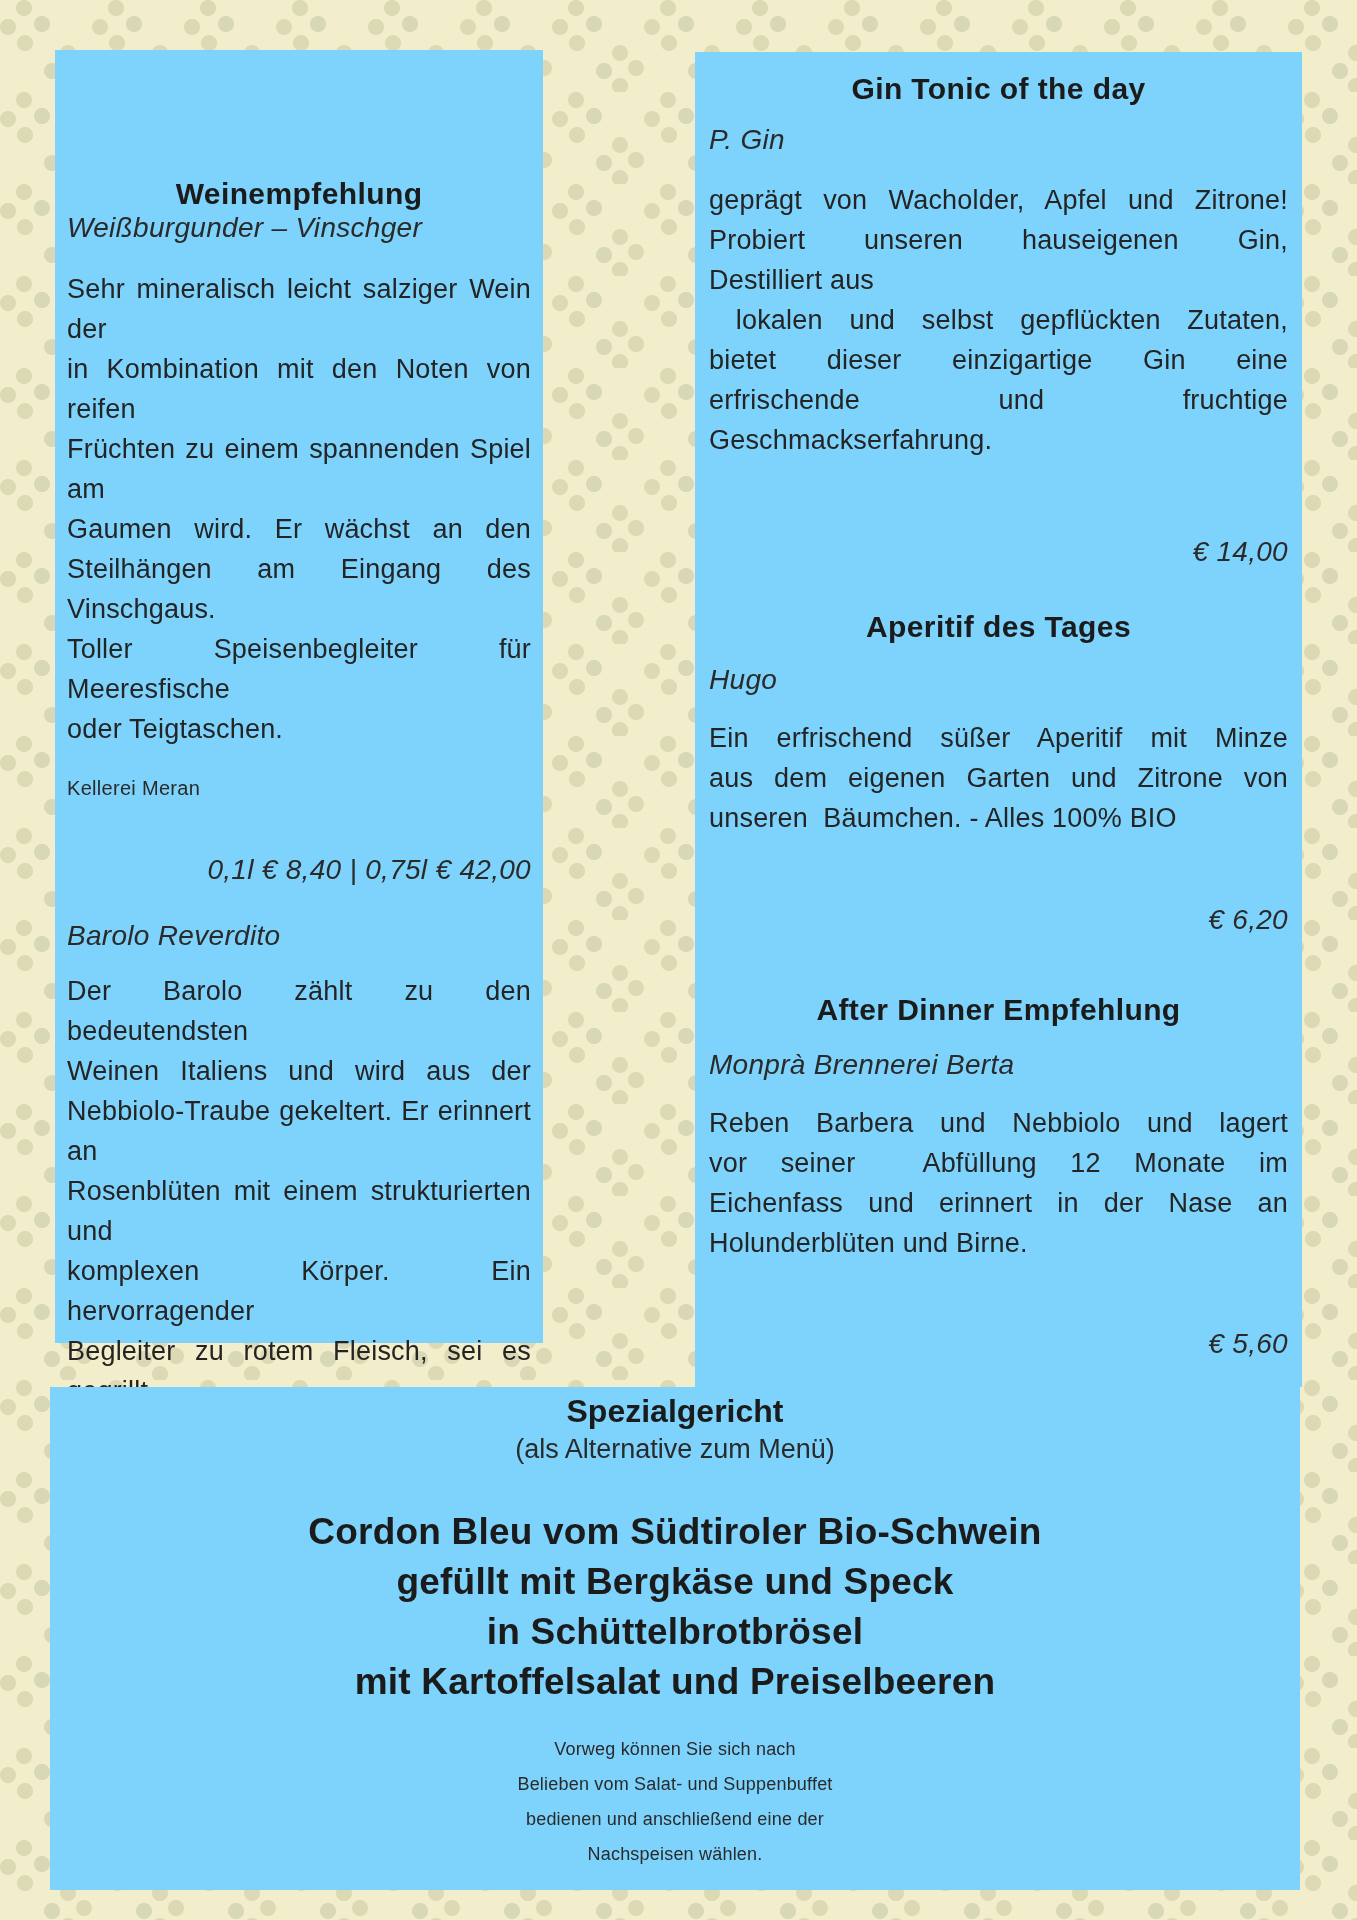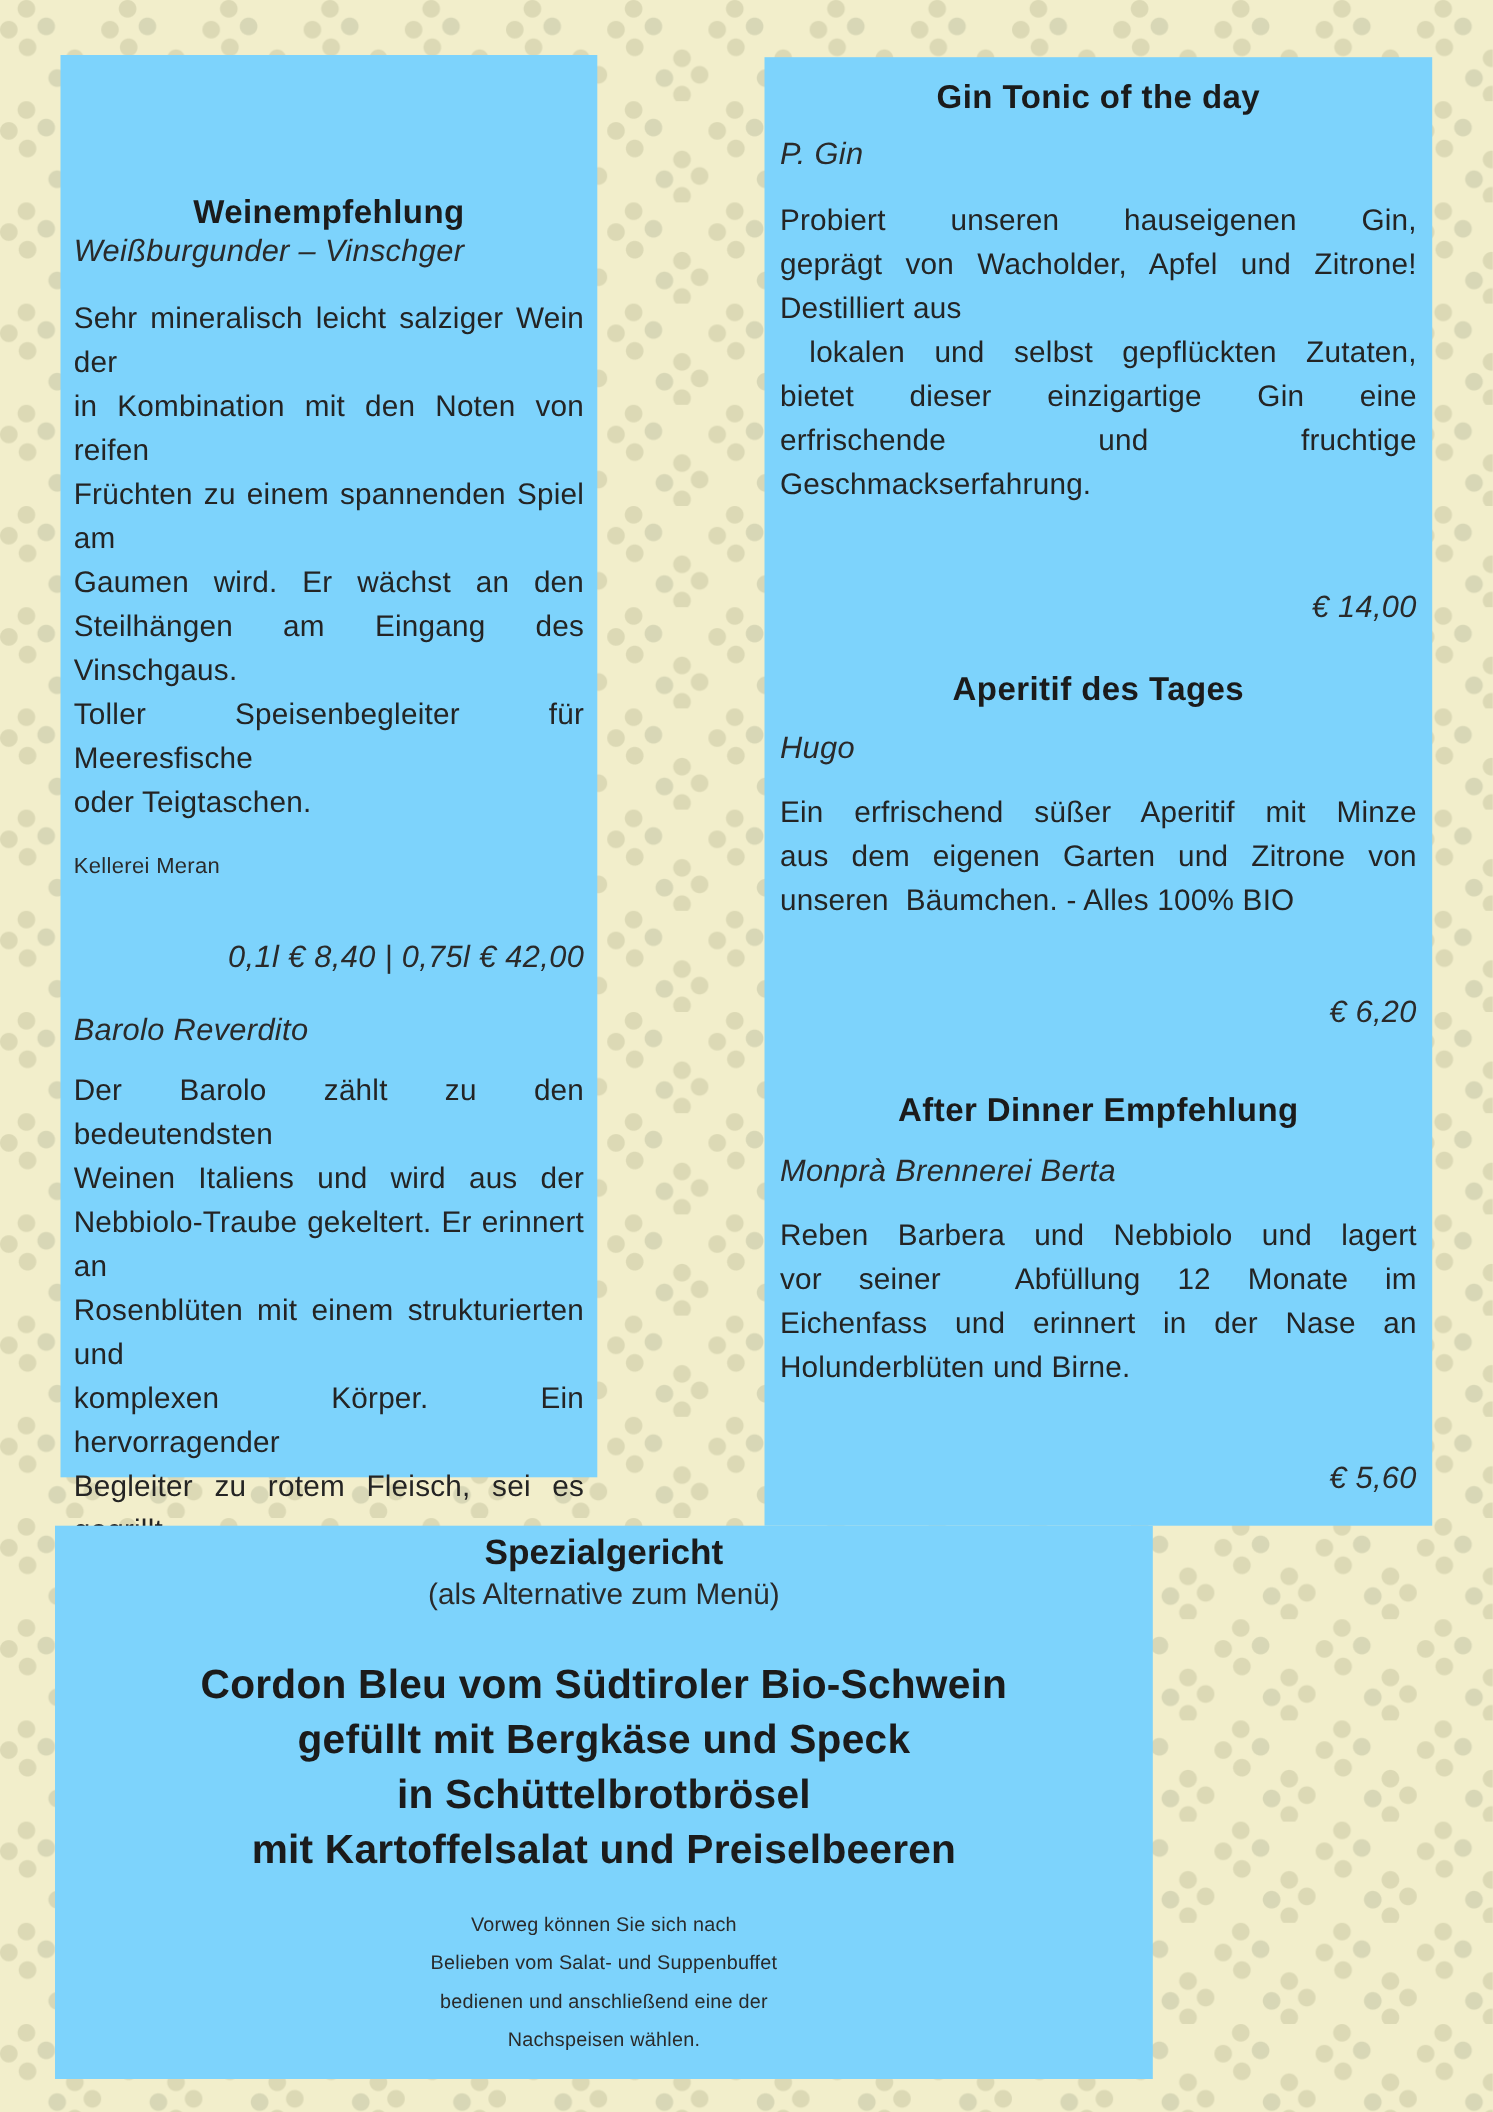--- a/index.html
+++ b/index.html
@@ -16,21 +16,21 @@
       radial-gradient(circle at 25px 43px, #dcd9b5 7.5px, transparent 8.5px),
       radial-gradient(circle at 68px 53px, #dcd9b5 7.5px, transparent 8.5px),
       radial-gradient(circle at 52px 71px, #d8d7b6 7.5px, transparent 8.5px),
       radial-gradient(circle at 84px 68px, #dcd9b5 7.5px, transparent 8.5px),
       radial-gradient(circle at 68px 86px, #dcd9b5 7.5px, transparent 8.5px);
     background-size:92px 92px;
   }
   .panel{position:absolute;background:#7dd3fc;box-sizing:border-box;}
   #left-panel  {left:55px; top:50px;  width:488px;  height:1293px; padding:0 12px;}
   #right-panel {left:695px;top:52px;  width:607px;  height:1335px; padding:0 14px; overflow:hidden;}
-  #bottom-panel{left:50px; top:1387px;width:998px; height:503px;  padding:0 20px;}
+  #bottom-panel{left:50px; top:1387px;width:1250px; height:503px;  padding:0 20px;}
 
   .sec-heading{font-weight:bold;font-size:30px;line-height:34px;text-align:center;color:#1b1b1b;letter-spacing:.4px;}
   .wine-name{font-style:italic;font-size:28px;line-height:34px;color:#2a2a2a;letter-spacing:.3px;}
   .producer{font-size:20px;line-height:34px;color:#2a2a2a;letter-spacing:.3px;}
   .price{font-style:italic;font-size:28px;line-height:34px;text-align:right;color:#2a2a2a;letter-spacing:.3px;}
   .bline{font-size:27px;line-height:40px;letter-spacing:.2px;color:#242424;
          text-align:justify;text-align-last:justify;white-space:normal;}
   .bline.endline{text-align-last:left;}
 
   
@@ -96,22 +96,22 @@
     <div class="bline endline">oder geschmort.</div>
   </div>
   <div class="producer" id="lp-producer2">Weingut Reverdito</div>
   <div class="price" id="lp-price2">0,1l € 9,60 | 0,75l € 48,00</div>
 </div>
 
 <div class="panel" id="right-panel">
   <div class="sec-heading" id="rp-gin-heading">Gin Tonic of the day</div>
   <div class="wine-name" id="rp-gin-name">P. Gin</div>
   <div id="rp-gin-para">
+    <div class="bline">geprägt von Wacholder, Apfel und Zitrone!</div>
     <div class="bline">Probiert unseren hauseigenen Gin,</div>
-    <div class="bline">geprägt von Wacholder, Apfel und Zitrone!</div>
     <div class="bline endline">Destilliert aus</div>
     <div class="bline">&nbsp;lokalen und selbst gepflückten Zutaten,</div>
     <div class="bline">bietet dieser einzigartige Gin eine</div>
     <div class="bline">erfrischende und fruchtige</div>
     <div class="bline endline">Geschmackserfahrung.</div>
   </div>
   <div class="price" id="rp-gin-price">€ 14,00</div>
 
   <div class="sec-heading" id="rp-aperitif-heading">Aperitif des Tages</div>
   <div class="wine-name" id="rp-aperitif-name">Hugo</div>

